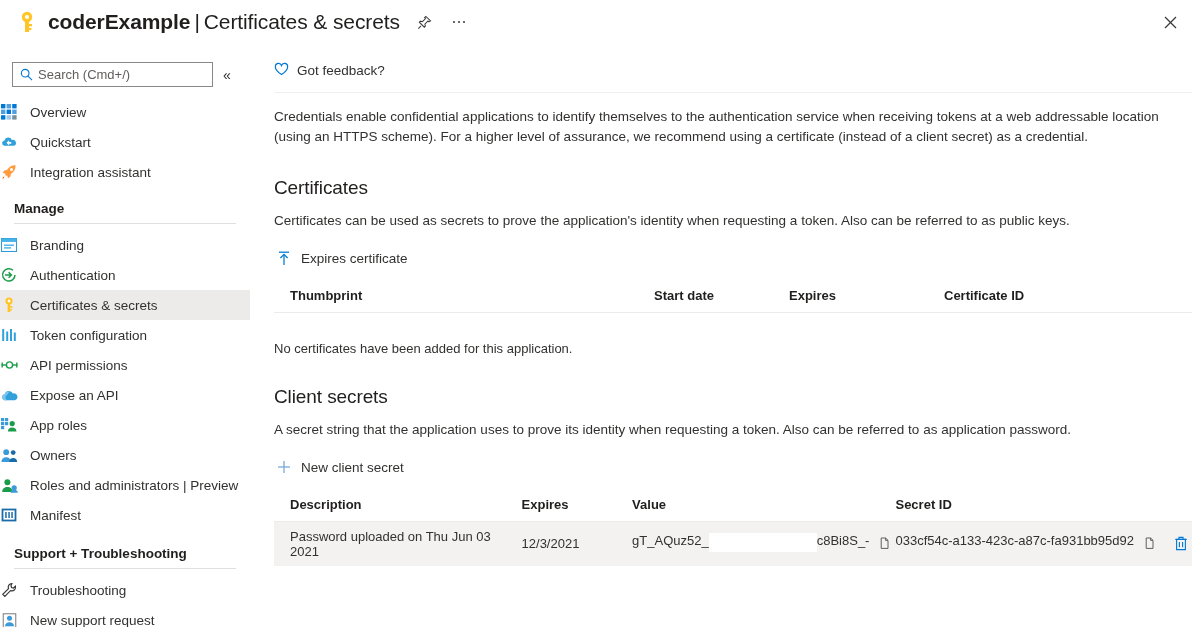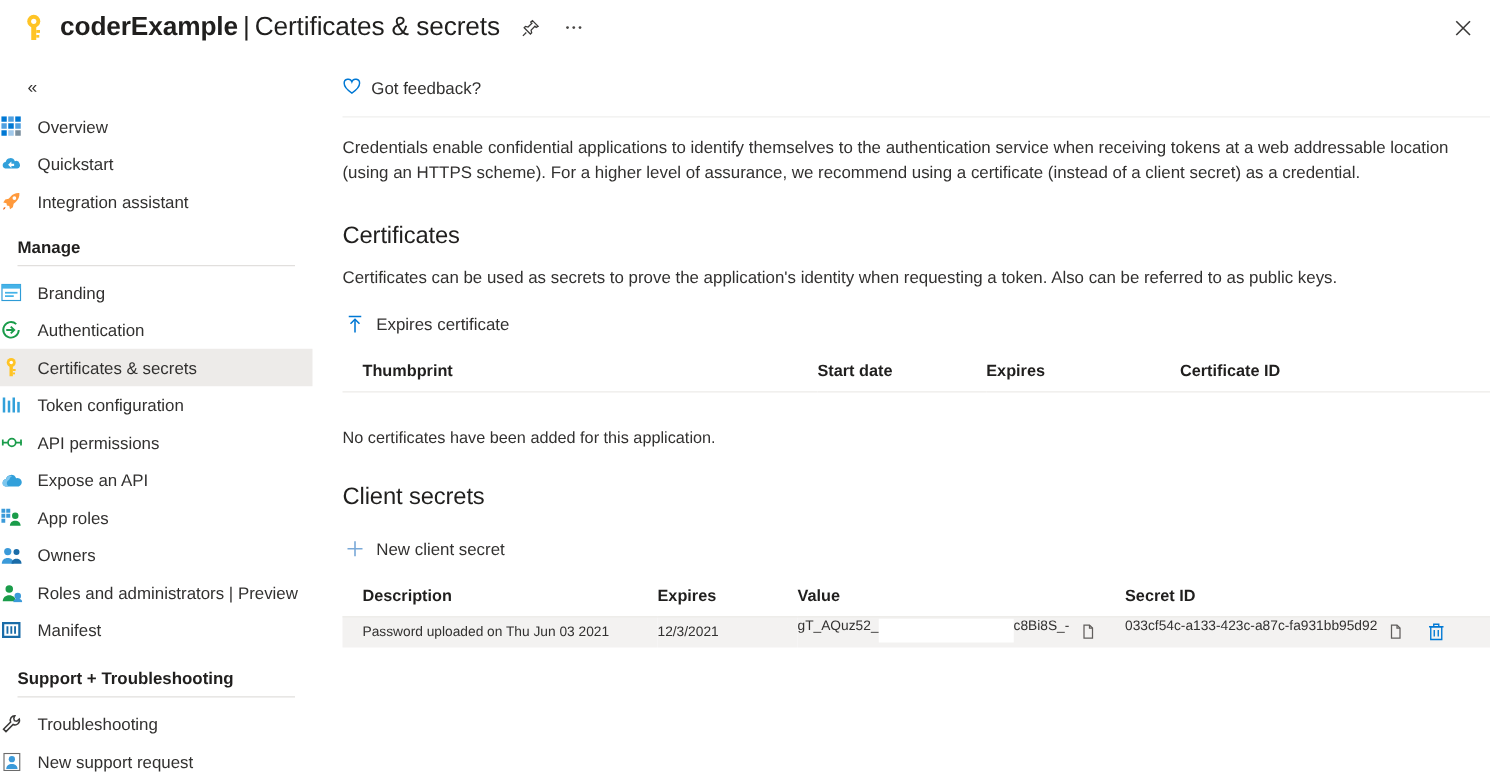--- a/index.html
+++ b/index.html
@@ -101,21 +101,21 @@
   }
   .cmd .ci { color: #0078d4; display: flex; align-items: center; justify-content: center;
              width: 16px; height: 16px; }
 
   table.grid { width: 100%; border-collapse: collapse; margin-top: 16px; }
   table.grid th {
     text-align: left; font-size: 13px; font-weight: bold; color: #201f1e;
     padding: 4px 0 9px 0; border-bottom: 1px solid #edebe9;
   }
   table.grid td {
-    font-size: 11px; color: #323130; padding: 0; height: 24px;
+    font-size: 13px; color: #323130; padding: 0; height: 44px;
     vertical-align: middle;
   }
   .empty-msg { margin-top: 28px; font-size: 13px; color: #323130; }
 
   .row-shaded td { background: #f3f2f1; }
 
   .cell-pad { padding-left: 16px !important; }
 
   .secret-value { display: flex; align-items: flex-start; white-space: nowrap; }
   .redaction {
@@ -167,20 +167,29 @@
       <svg width="13" height="13" viewBox="0 0 13 13" stroke="#3b3a39" stroke-width="1.3">
         <line x1="1" y1="1" x2="12" y2="12"></line>
         <line x1="12" y1="1" x2="1" y2="12"></line>
       </svg>
     </div>
   </div>
 
   <div class="sidebar">
 
     <div class="search-row">
+      <div class="search-box">
+        <span class="mag">
+          <svg width="13" height="13" viewBox="0 0 14 14" fill="none" stroke="#0078d4" stroke-width="1.2">
+            <circle cx="5.6" cy="5.6" r="4.1"></circle>
+            <line x1="8.7" y1="8.7" x2="13" y2="13"></line>
+          </svg>
+        </span>
+        <input type="text" placeholder="Search (Cmd+/)" value="" style="">
+      </div>
       <span class="collapse-btn">«</span>
     </div>
 
     <div class="nav">
 
       <div class="nav-item">
         <span class="nav-ico">
           <svg width="16" height="16" viewBox="0 0 16 16">
             <rect x="0" y="0" width="4.4" height="4.4" fill="#0078d4"></rect>
             <rect x="5.6" y="0" width="4.4" height="4.4" fill="#50a0e0"></rect>
@@ -414,20 +423,21 @@
           <th style="width:135px">Start date</th>
           <th style="width:155px">Expires</th>
           <th>Certificate ID</th>
         </tr>
       </thead>
     </table>
     <div class="empty-msg">No certificates have been added for this application.</div>
 
     
     <div class="section-title">Client secrets</div>
+    <div class="section-desc">A secret string that the application uses to prove its identity when requesting a token. Also can be referred to as application password.</div>
 
     <div class="cmdbar">
       <div class="cmd">
         <span class="ci">
           <svg width="14" height="14" viewBox="0 0 14 14" stroke="#7aa9d8" stroke-width="1.3">
             <line x1="7" y1="1" x2="7" y2="13"></line>
             <line x1="1" y1="7" x2="13" y2="7"></line>
           </svg>
         </span>
         <span>New client secret</span>

